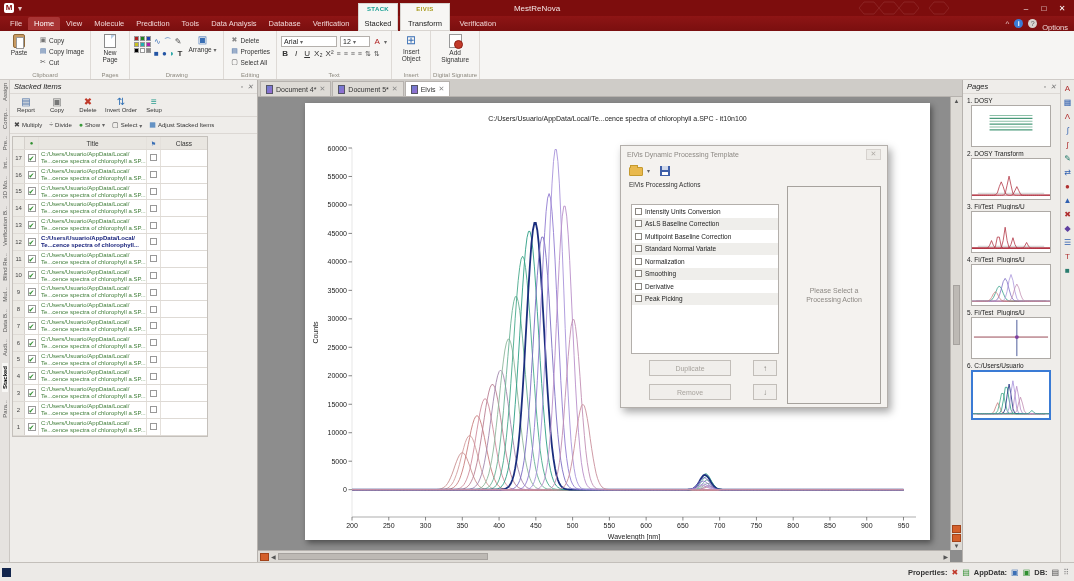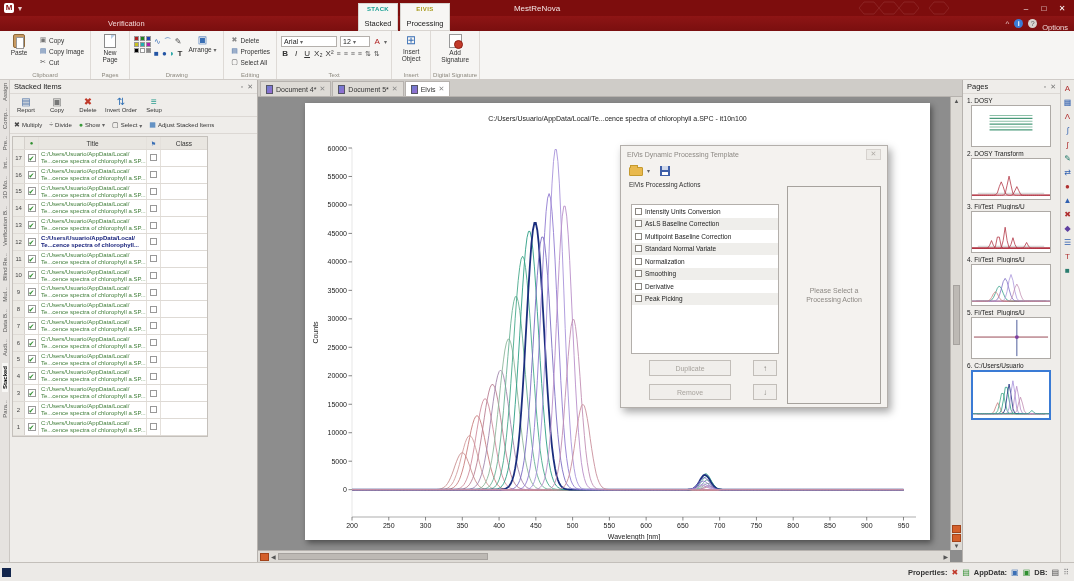--- a/index.html
+++ b/index.html
@@ -59,21 +59,21 @@
 .sigicon:before{content:"";position:absolute;right:-2px;bottom:-2px;width:7px;height:7px;border-radius:50%;background:#c23a2a;border:1px solid #8f2015;}
 .objicon{font-size:12px;color:#3a6fb5;line-height:13px;}
 
 
 .leftstrip{position:absolute;left:0;top:80px;width:10px;bottom:19px;background:#e6e3e0;border-right:1px solid #ccc8c4;display:flex;flex-direction:column;align-items:center;gap:7px;padding-top:3px;overflow:hidden;}
 .vtab{writing-mode:vertical-rl;transform:rotate(180deg);font-size:6px;color:#555;white-space:nowrap;}
 .vtab.active{color:#000;font-weight:bold;background:#f8f7f5;padding:3px 0;}
 
 
 .spanel{position:absolute;left:10px;top:80px;width:248px;bottom:19px;background:#efedea;border-right:1px solid #b6b2ae;overflow:hidden;}
-.phead{height:14px;display:flex;align-items:center;padding:0 4px;font-size:7.5px;color:#222;border-bottom:1px solid #dcd8d4;}
+.phead{height:14px;display:flex;align-items:center;padding:0 4px;font-size:7.5px;color:#222;border-bottom:1px solid #dcd8d4;font-style:italic;}
 .phicons{margin-left:auto;display:flex;gap:4px;color:#777;font-size:7px;}
 .stoolbar{display:flex;align-items:flex-start;gap:3px;padding:2px;border-bottom:1px solid #dcd8d4;}
 .tbtn{display:flex;flex-direction:column;align-items:center;min-width:28px;}
 .tglyph{font-size:10px;line-height:11px;}
 .tlabel{font-size:6px;color:#333;line-height:7px;text-align:center;white-space:nowrap;}
 .tbtn2{display:flex;align-items:center;gap:2px;font-size:6px;color:#333;padding:2px 2px;}
 .tglyph2{font-size:7px;}
 .stable{margin:2px 0 0 2px;width:196px;background:#fff;border:1px solid #c4c0bb;}
 .srow{display:flex;height:16.8px;border-bottom:1px solid #dedad5;}
 .srow.header{height:13px;background:#e9e6e1;font-size:6.5px;color:#333;}
@@ -159,35 +159,46 @@
     <polygon points="90,2 100,2 105,8 100,14 90,14 85,8" fill="none" stroke="#9a3a3a" stroke-width="1"></polygon>
   </svg>
   <div class="winctl">
     <div class="winbtn">–</div>
     <div class="winbtn">□</div>
     <div class="winbtn">✕</div>
   </div>
 </div>
 
 <div class="menubar">
+  <div style="display:flex;">
+      <div class="menu-item">File</div>
+      <div class="menu-item active">Home</div>
+      <div class="menu-item">View</div>
+      <div class="menu-item">Molecule</div>
+      <div class="menu-item">Prediction</div>
+      <div class="menu-item">Tools</div>
+      <div class="menu-item">Data Analysis</div>
+      <div class="menu-item">Database</div>
+      <div class="menu-item">Verification</div>
+    </div>
   <div class="menu-quant">Verification</div>
   <div class="menu-right">
     <span class="caret-up">^</span>
     <span class="info-circle">i</span>
     <span class="help-circle">?</span>
     <span class="options-lbl">Options</span>
   </div>
 </div>
 <div class="ctx-box" id="ctx-stack">
   <span class="ctx-group" style="color: rgb(24, 160, 148);">STACK</span>
   <span class="ctx-tab">Stacked</span>
 </div>
 <div class="ctx-box" id="ctx-elvis">
   <span class="ctx-group" style="color: rgb(168, 154, 26);">ElVIS</span>
-  <span class="ctx-tab">Processing</span>
+  <span class="ctx-tab">Transform</span>
 </div>
 
 <div class="ribbon">
   <div class="rgroup">
     <div class="bigbtn">
       <span class="clip-icon"></span>
       <span class="blabel">Paste</span>
     </div>
     <div class="smallcol">
       <div class="smallbtn">

